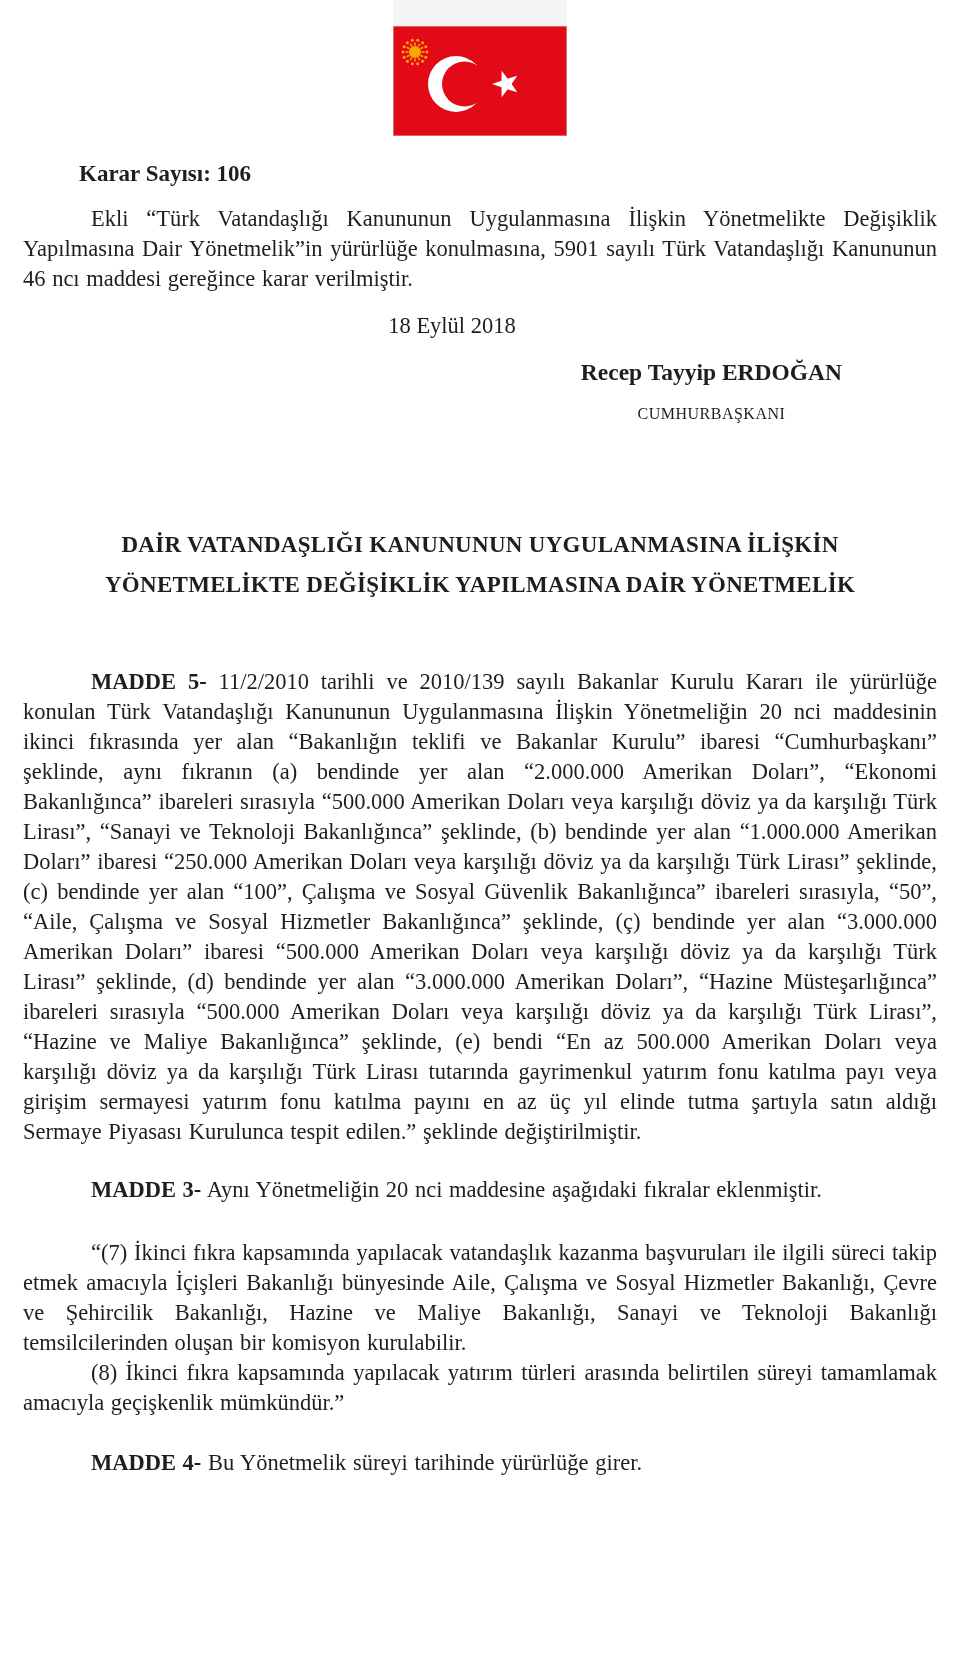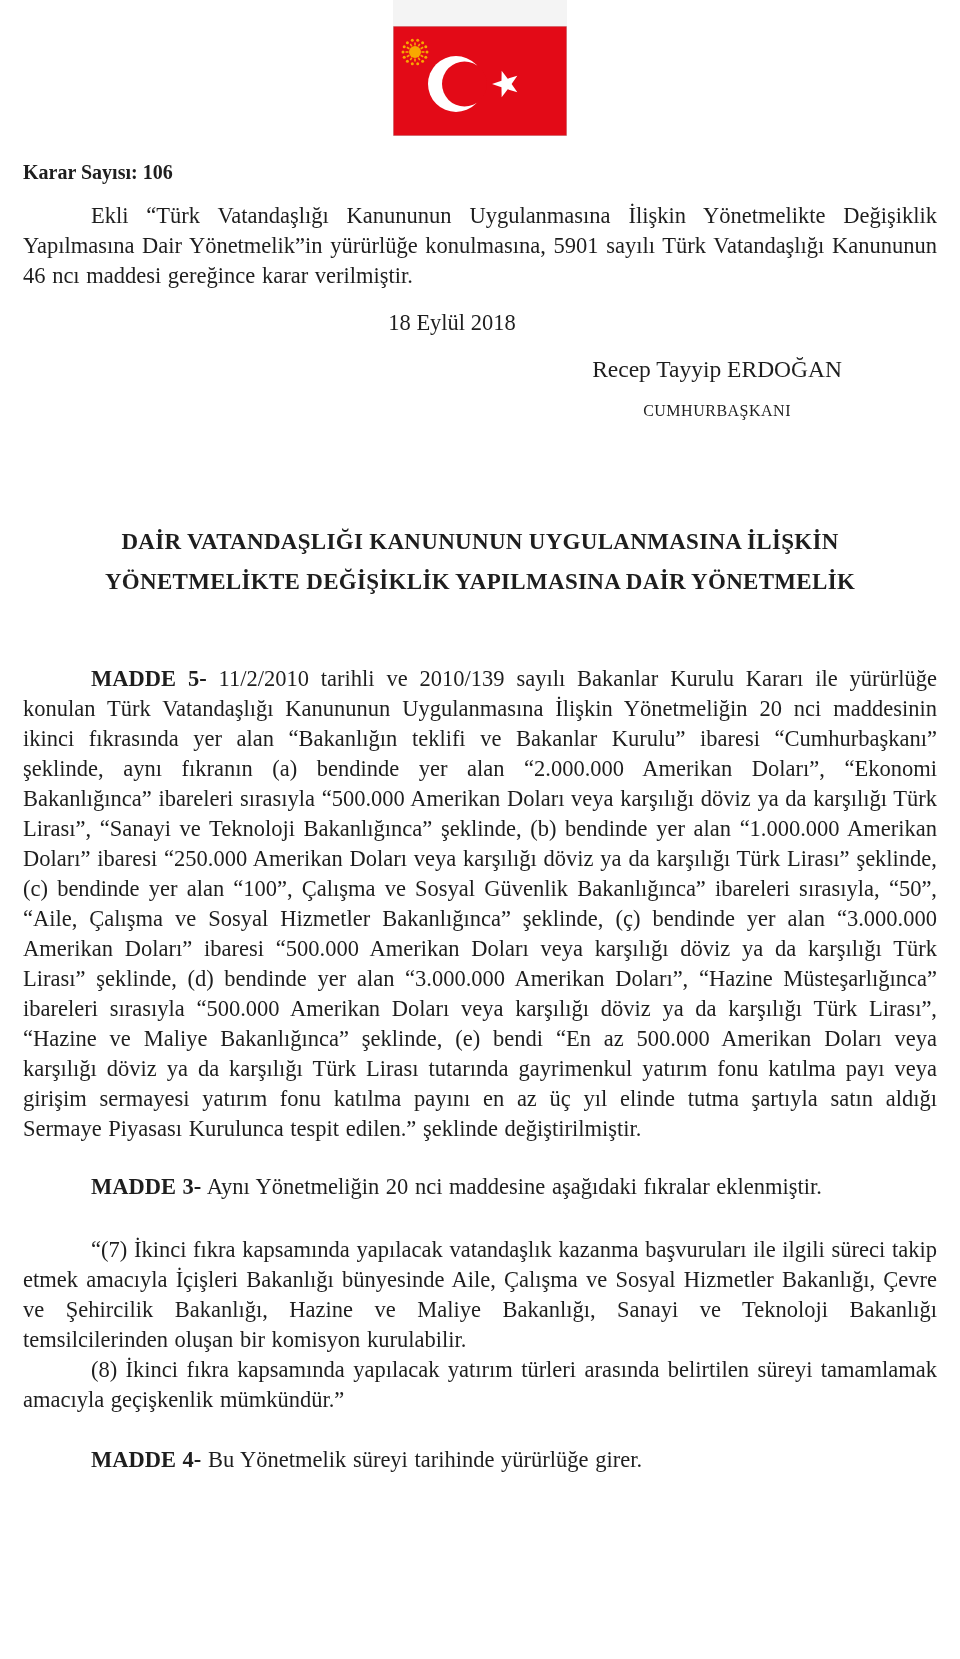--- a/index.html
+++ b/index.html
@@ -24,21 +24,22 @@
     font-size:22.5px;
     line-height:30px;
     text-align:justify;
     word-spacing:1px;
   }
   .indent { text-indent:68px; }
   .bold { font-weight:bold; }
 
   .decree-number {
     margin-top:25px;
-    font-size:20px;
+    margin-left:56px;
+    font-size:23px;
     font-weight:bold;
   }
   .preamble { margin-top:17px;font-family:Liberation Serif, serif; }
 
   .decree-date {
     margin-top:17px;
     text-align:center;
     margin-right:56px;
     font-size:22.5px;
     line-height:30px;
@@ -46,21 +47,21 @@
 
   .signature {
     margin-top:16px;
     width:fit-content;
     margin-left:auto;
     margin-right:95px;
     text-align:center;
   }
   .signature .name {
     font-size:23.5px;
-    font-weight:normal;
+    font-weight:bold;
     line-height:30px;
   }
   .signature .role {
     margin-top:12px;
     font-size:16px;
     line-height:30px;
     letter-spacing:0.5px;
   }
 
   .reg-title {

